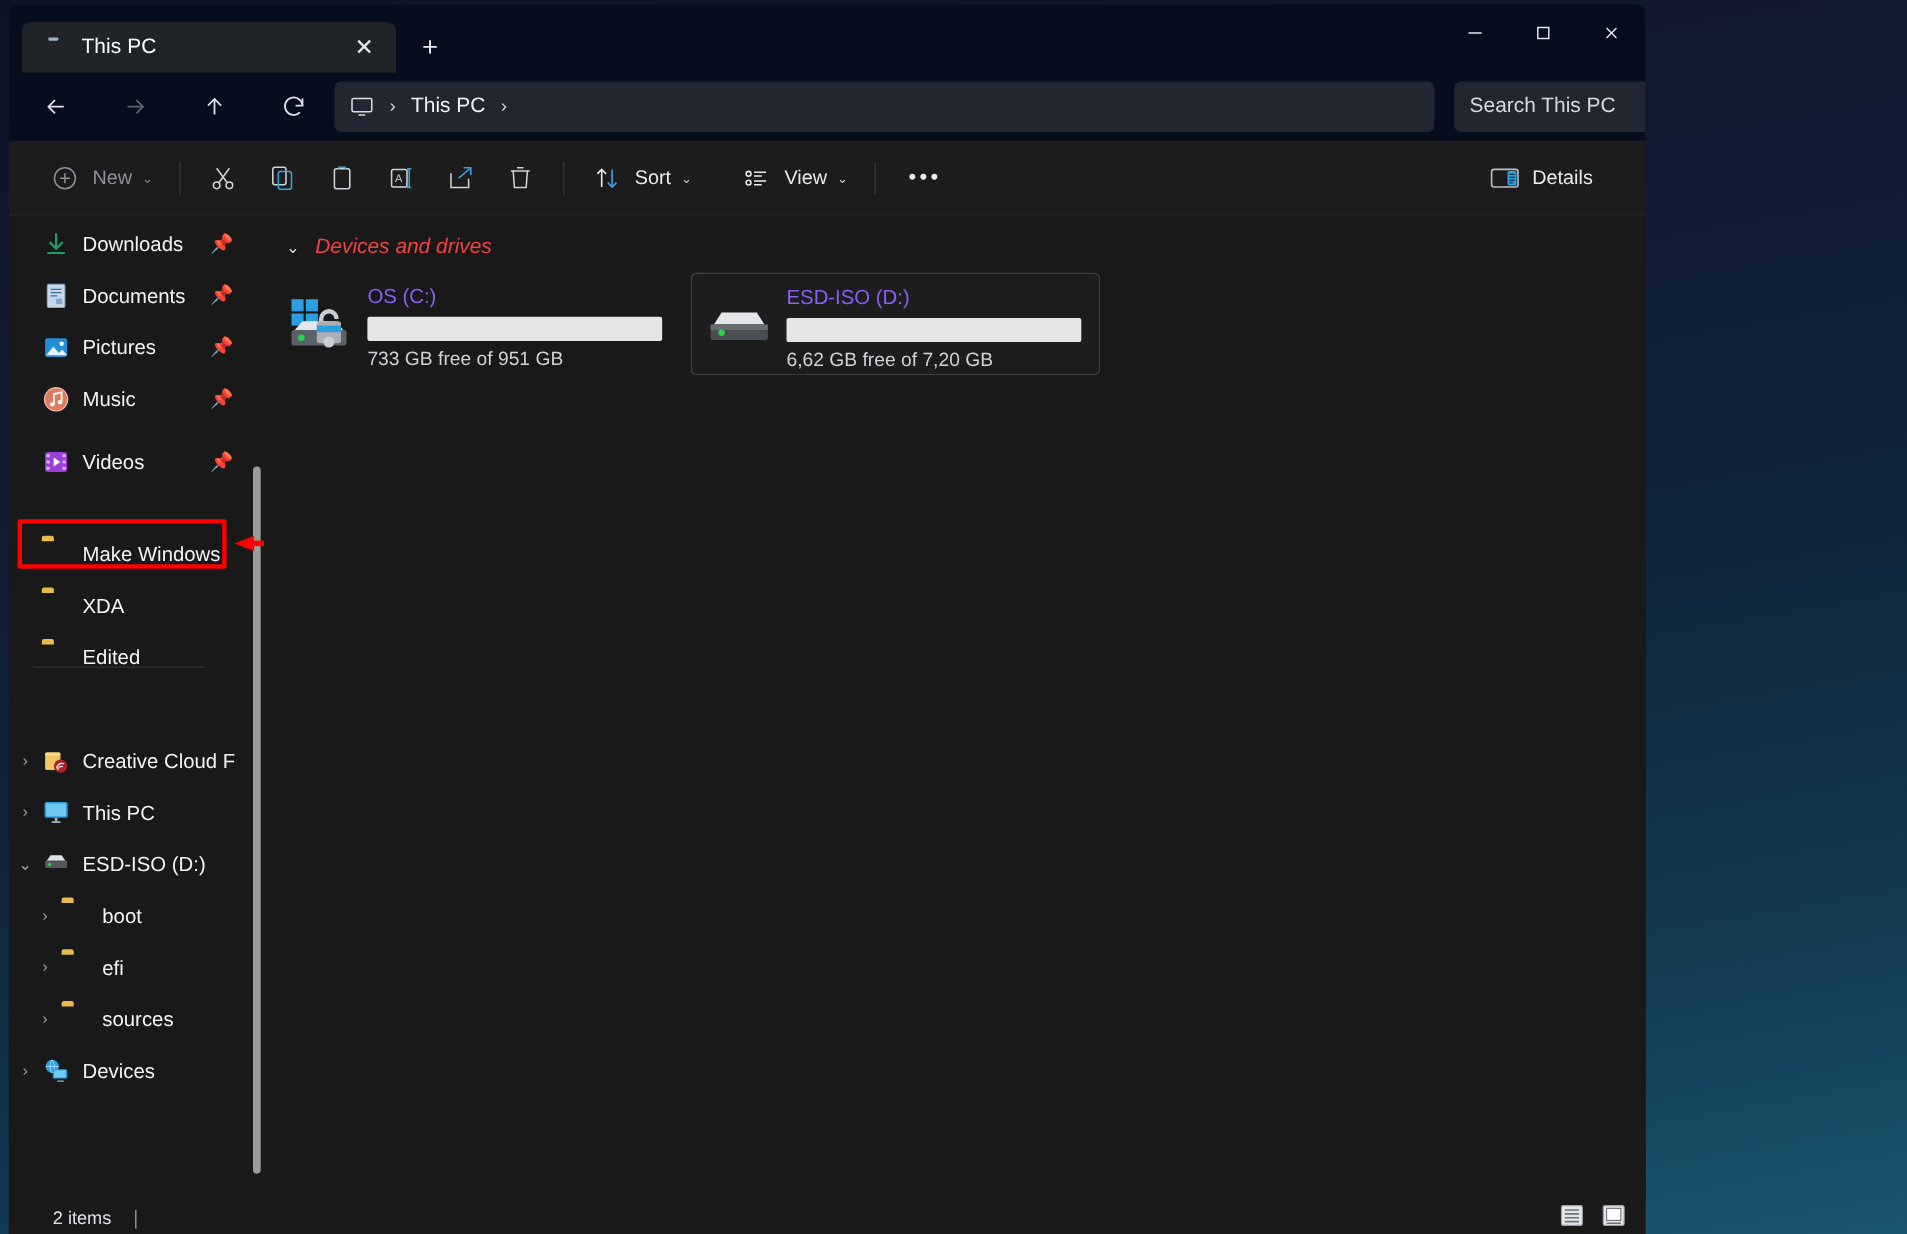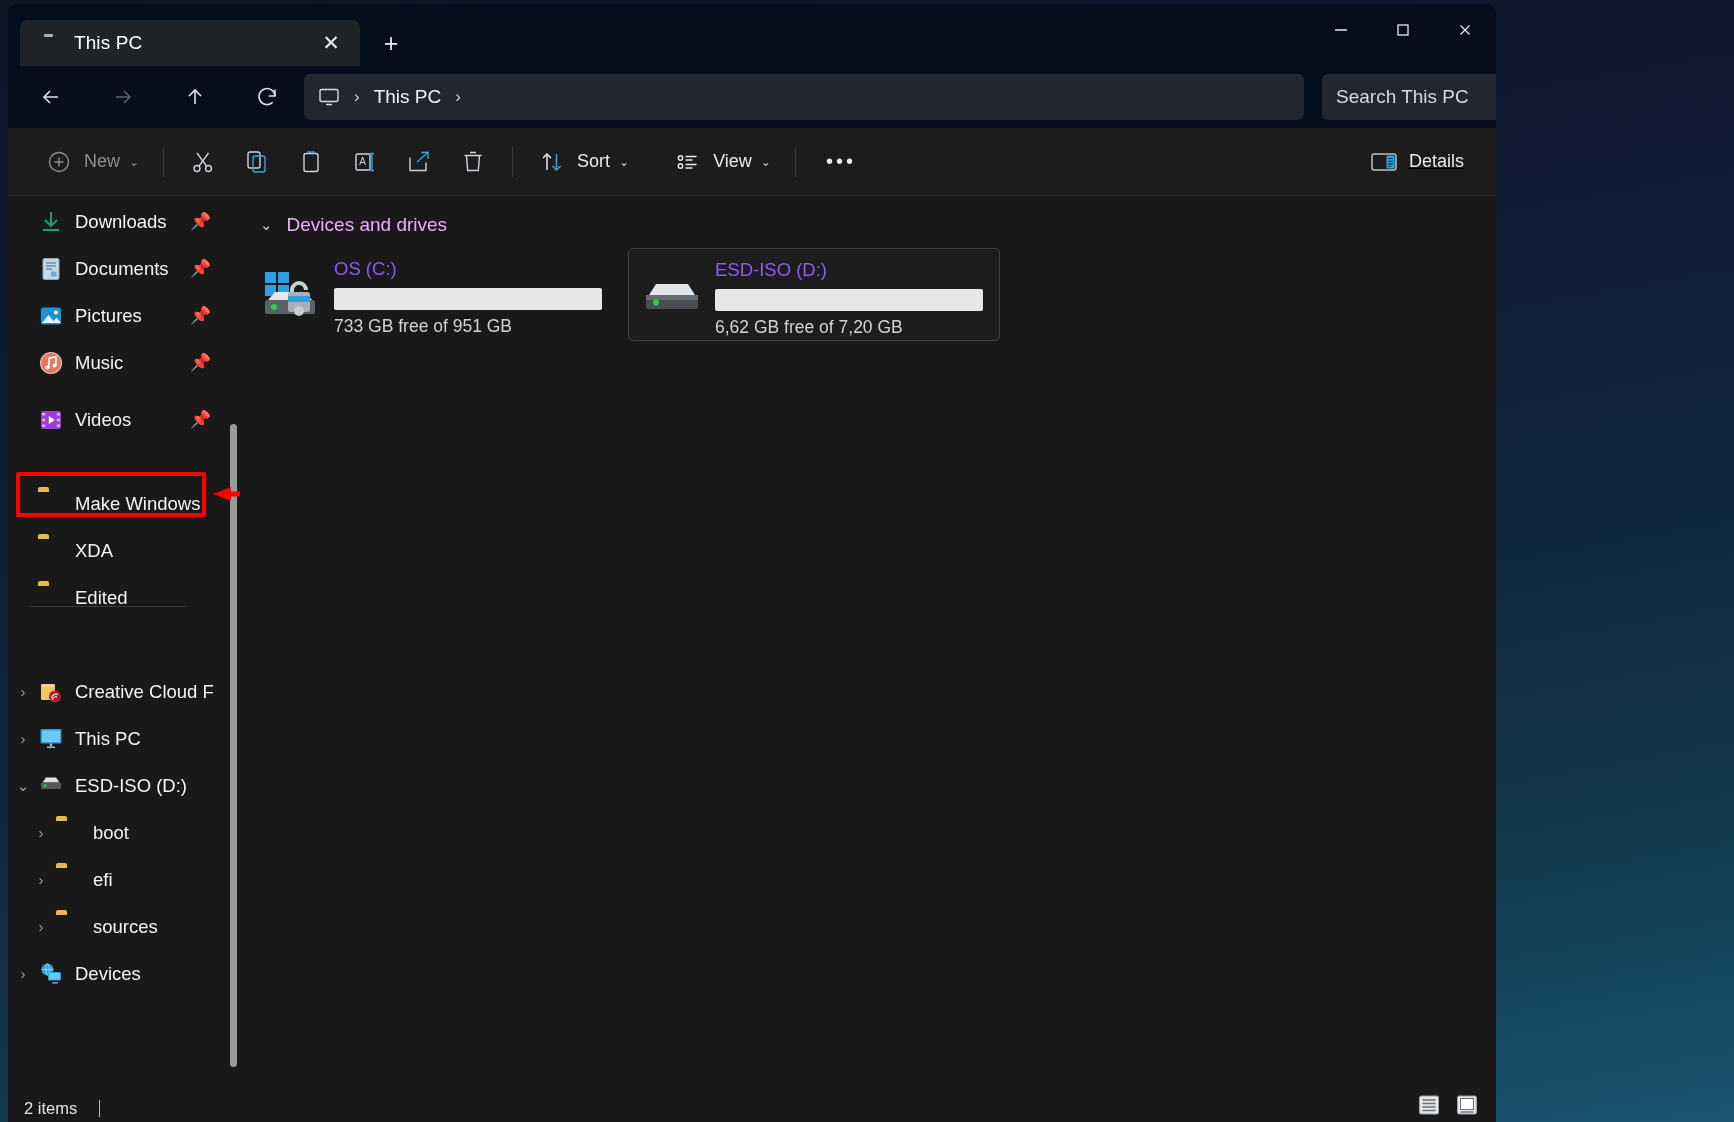--- a/index.html
+++ b/index.html
@@ -89,21 +89,21 @@
     background:#1c1c1c; border-bottom:1px solid #2b2b2b;
     display:flex; align-items:center;
   }
   .cb-item { display:flex; align-items:center; height:44px; padding:0 10px; border-radius:5px; margin:0 2px; }
   .cb-label { color:#e9eaec; font-size:18px; margin-left:10px; }
   .cb-label.dim { color:#8c9096; }
   .cb-caret { color:#cdd1d6; font-size:12px; margin-left:9px; }
   .cb-caret.dim { color:#8c9096; }
   .cb-sep { width:1px; height:30px; background:#3a3a3a; margin:0 12px; }
   .cb-icon { width:30px; height:30px; display:flex; align-items:center; justify-content:center; }
-  #details-btn { position:absolute; right:20px; display:flex; align-items:center; height:44px; padding:0 12px; border-radius:5px;text-decoration:underline; }
+  #details-btn { position:absolute; right:36px; display:flex; align-items:center; height:44px; padding:0 12px; border-radius:5px; }
 
   
   #sidebar {
     position:absolute; left:0; top:192px; width:232px; height:898px;
     background:#191919; overflow:hidden;
   }
   .nav-item { position:absolute; left:0; width:232px; height:47px; display:flex; align-items:center; }
   .nav-chev { width:30px; display:flex; align-items:center; justify-content:center; color:#9aa0a6; font-size:15px; flex:0 0 auto; }
   .nav-ico { width:26px; height:26px; margin-right:11px; flex:0 0 auto; position:relative; }
   .nav-label { color:#f2f3f4; font-size:18.5px; white-space:nowrap; }
@@ -121,33 +121,33 @@
   }
   #red-arrow { position:absolute; left:205px; top:483px; width:125px; height:14px; }
 
   #sb-track { position:absolute; left:218px; top:0; width:14px; height:898px; }
   #sb-thumb { position:absolute; left:222px; top:228px; width:7px; height:643px; background:#9b9b9b; border-radius:4px; }
 
   
   #content { position:absolute; left:232px; top:192px; width:1494px; height:898px; background:#191919; }
   #group-header { position:absolute; left:20px; top:18px; display:flex; align-items:center; }
   #group-header .chev { color:#cfd4da; font-size:15px; margin-right:14px; }
-  #group-header .txt { color:#f0abfc; font-size:19px; }
+  #group-header .txt { color:#ef4444; font-size:19px;font-style:italic; }
 
   .tile { position:absolute; width:372px; height:93px; border-radius:5px; }
   .tile.selected { border:1px solid #3e4145; background:#1d1d1d; }
   .tile-ico { position:absolute; left:14px; top:22px; width:62px; height:50px; }
   .tile-name { position:absolute; left:86px; top:10px; color:#8b5cf6; font-size:18.5px; white-space:nowrap; }
   .tile-bar { position:absolute; left:86px; top:40px; width:268px; height:22px; background:#e6e6e6; border-radius:2px; overflow:hidden; }
   .tile-bar .fill { height:100%; background:#1e90d2; }
   .tile-free { position:absolute; left:86px; top:68px; color:#cfd3d8; font-size:17.5px; white-space:nowrap; }
 
   
   #statusbar { position:absolute; left:0; bottom:0; width:100%; height:28px; background:#191919; display:flex; align-items:center; }
-  #status-text { color:#dfe3e8; font-size:16.5px; margin-left:16px; }
+  #status-text { color:#dfe3e8; font-size:16.5px; margin-left:40px; }
   #status-sep { width:1px; height:17px; background:#b9bdc2; margin-left:22px; }
   #viewtoggles { position:absolute; right:14px; bottom:4px; display:flex; gap:8px; }
   .vt { width:30px; height:26px; display:flex; align-items:center; justify-content:center; }
 
   
   #xda { position:absolute; right:22px; bottom:40px; width:198px; height:62px; }
 </style>
 </head>
 <body>
 

